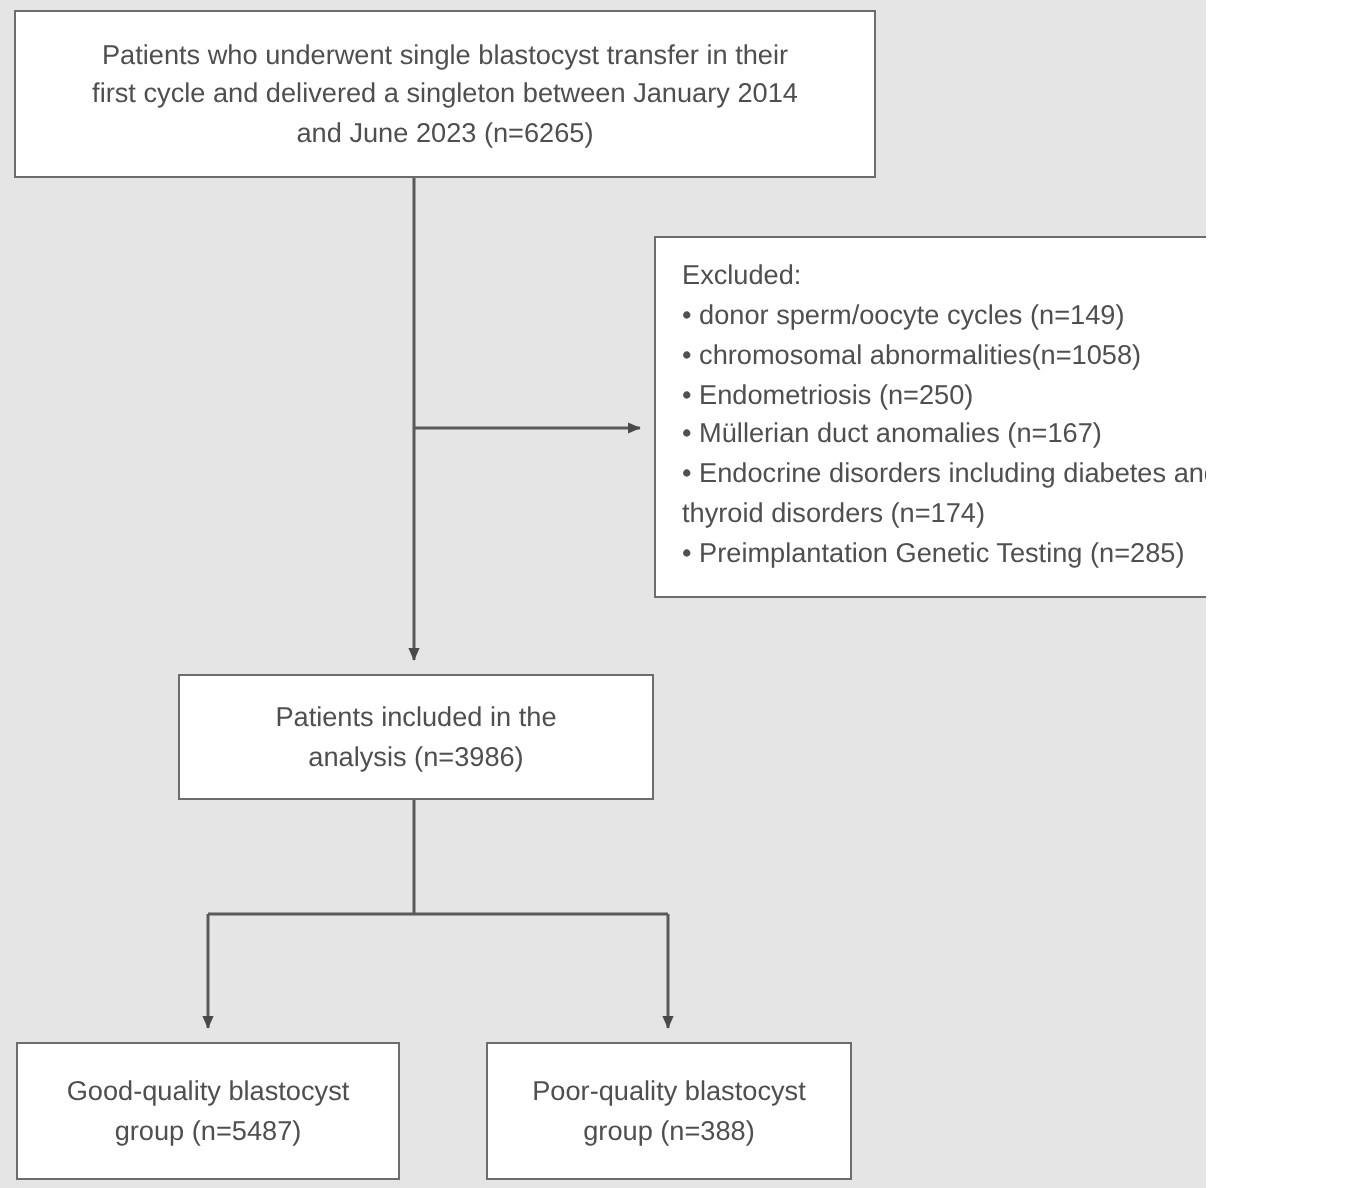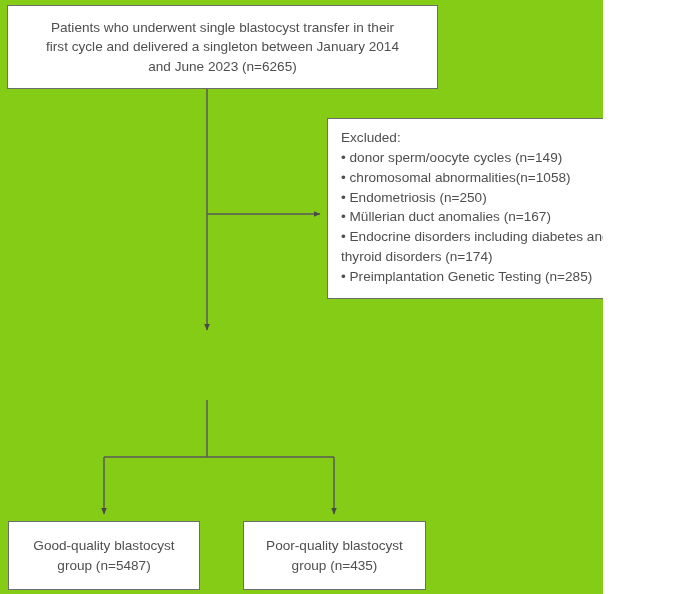--- a/index.html
+++ b/index.html
@@ -7,21 +7,21 @@
     padding: 0;
     background: #ffffff;
   }
   body {
     font-family: "Liberation Sans", sans-serif;
   }
   #flowchart-root {
     position: relative;
     width: 603px;
     height: 594px;
-    background: #84cc16;
+    background: #e5e5e5;
     overflow: hidden;
   }
   .svg-layer {
     position: absolute;
     left: 0;
     top: 0;
     width: 685px;
     height: 594px;
   }
   .node-box {
@@ -106,24 +106,28 @@
     <span class="node-text">Excluded:
 • donor sperm/oocyte cycles (n=149)
 • chromosomal abnormalities(n=1058)
 • Endometriosis (n=250)
 • Müllerian duct anomalies (n=167)
 • Endocrine disorders including diabetes and
 thyroid disorders  (n=174)
 • Preimplantation Genetic Testing (n=285)</span>
   </div>
 
+  <div class="node-box centered" id="box-included">
+    <span class="node-text">Patients included in the
+analysis (n=3986)</span>
+  </div>
 
   <div class="node-box centered" id="box-good">
     <span class="node-text">Good-quality blastocyst
 group (n=5487)</span>
   </div>
 
   <div class="node-box centered" id="box-poor">
     <span class="node-text">Poor-quality blastocyst
-group (n=435)</span>
+group (n=388)</span>
   </div>
 
 </div>
 
 </body></html>

